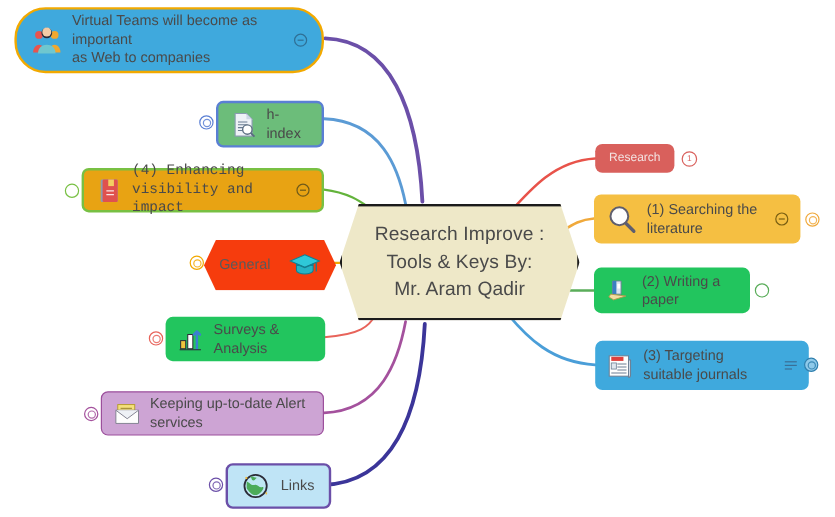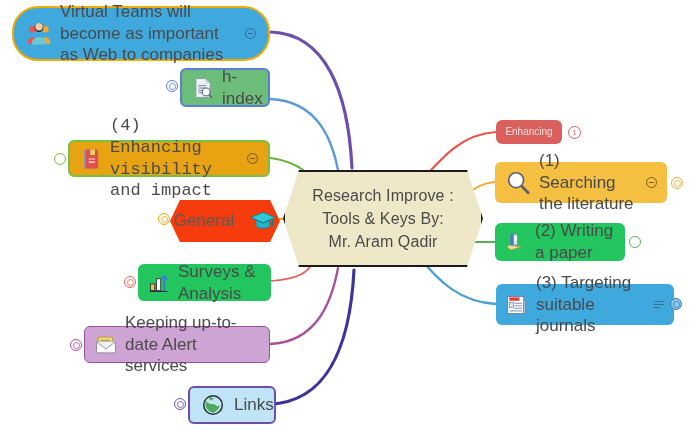--- a/index.html
+++ b/index.html
@@ -23,21 +23,21 @@
     z-index: 5;
   }
   .node-box {
     display: flex;
     align-items: center;
     gap: 8px;
     padding: 6px 10px;
     position: relative;
   }
   .node-label {
-    font-size: 17px;
+    font-size: 12px;
     color: #4a4a4a;
     white-space: pre-line;
     line-height: 1.28;
   }
 
   
   #central {
     position: absolute;
     left: 283px; top: 170px;
     width: 200px; height: 97px;
@@ -145,21 +145,21 @@
         <circle cx="16" cy="8" r="5.5" fill="#2b2b38"></circle>
           <path d="M7 29c0-6 4-9 9-9s9 3 9 9z" fill="#6fc7cf"></path>
         <circle cx="16" cy="7" r="4.6" fill="#f3cba6"></circle>
       </svg>
       <span class="node-label" style="flex:1;">Virtual Teams will become as important
 as Web to companies</span>
       <span class="toggle" style="color:#2f6f95;"></span>
     </div>
   </div>
 
-  <div class="node" style="left:180px; top:68px;">
+  <div class="node" style="left:180px; top:84px;">
     <div class="dot-mini" style="color:#5a7fd4; left:-14px; top:12px;">
         <span class="g"></span>
       </div>
     <div class="node-box rounded" style="background:#6cbd7a; border:2px solid #5a7fd4; width:90px; height:39px;">
       <svg class="icon icon-sm" viewBox="0 0 28 28">
         <path d="M5 2h12l6 6v18H5z" fill="#eef2f7" stroke="#8a9bb0" stroke-width="1.2"></path>
         <path d="M17 2v6h6" fill="#cdd8e6"></path>
         <g stroke="#6a7d93" stroke-width="1.2">
             <path d="M8 11h10M8 14h10M8 17h7M8 20h6"></path>
           </g>
@@ -243,21 +243,21 @@
         <path d="M9 5c2 2 1 4 3 4s2-3 4-2" fill="#4bab5a"></path>
         <path d="M5 6l1.4 1.4M5 7.4L6.4 6" stroke="#f0b93a" stroke-width="1"></path>
         <path d="M23 20l1.2 1.2M23 21.2l1.2-1.2" stroke="#f0b93a" stroke-width="1"></path>
       </svg>
       <span class="node-label">Links</span>
     </div>
   </div>
 
   <div class="node" style="left:496px; top:120px;">
     <div class="node-box rounded" style="background:#d9605c; width:66px; height:24px; justify-content:center;">
-      <span class="node-label" style="color:#f3e2e1; font-size:10px;">Enhancing</span>
+      <span class="node-label" style="color:#f3e2e1; font-size:10px;">Research</span>
     </div>
     <div class="badge-out" style="color:#d9605c; left:72px; top:6px;">
       <span class="num">1</span>
     </div>
   </div>
 
   <div class="node" style="left:495px; top:162px;">
     <div class="node-box rounded" style="background:#f5bf42; width:172px; height:41px;">
       <svg class="icon" viewBox="0 0 28 28">
         <circle cx="12" cy="11" r="8" fill="#fdfdfd" stroke="#5e5e6e" stroke-width="1.8"></circle>

